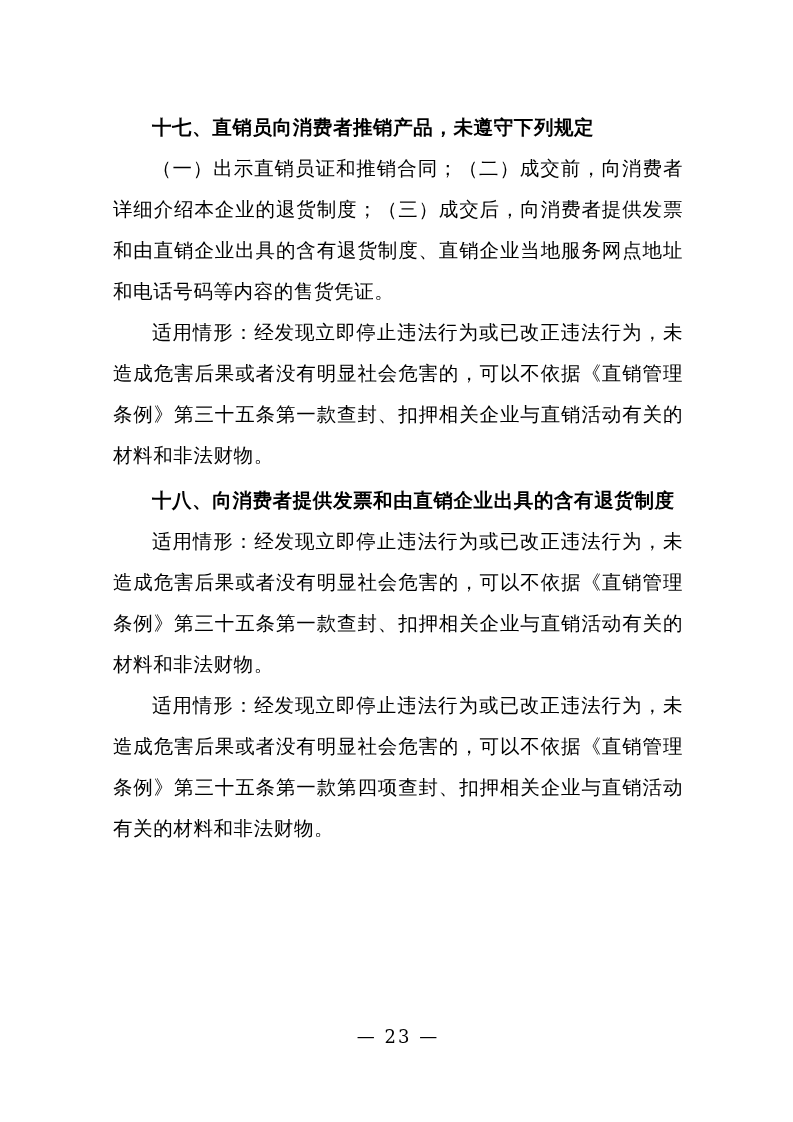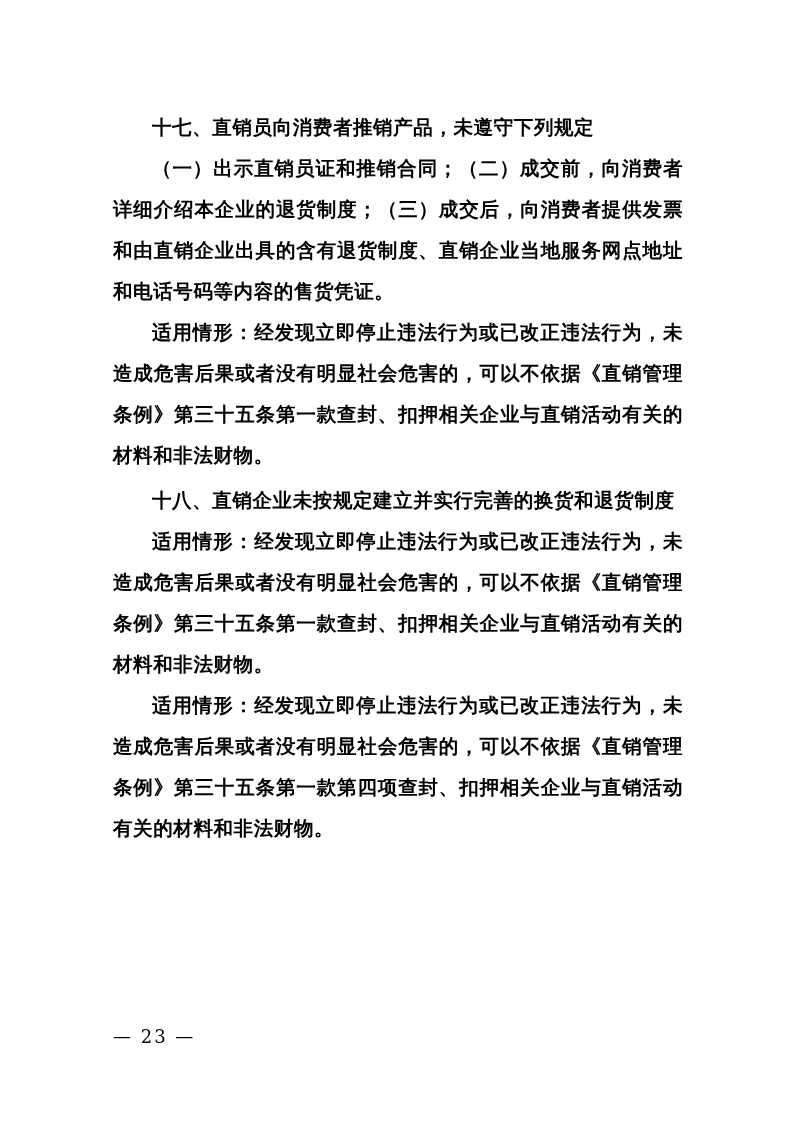--- a/index.html
+++ b/index.html
@@ -37,47 +37,46 @@
     letter-spacing: 0.6px;
   }
   p.heading {
     font-weight: bold;
     text-indent: 39px;
     margin-top: 2px;
     margin-bottom: 0px;
   }
   p.body-para {
     text-indent: 39px;
-    font-weight: bold;
   }
   p.spaced {
     margin-top: 4px;
   }
   .footer {
     position: absolute;
     left: 113px;
     top: 1026px;
     width: 570px;
-    text-align: left;
+    text-align: center;
     font-size: 18px;
     letter-spacing: 2px;
     font-family: "DejaVu Serif", "Liberation Serif", serif;
   }
 </style>
 </head>
 <body>
 
 <div class="page">
   <div class="content">
 
     <p class="heading">十七、直销员向消费者推销产品，未遵守下列规定</p>
     <p class="body-para">（一）出示直销员证和推销合同；（二）成交前，向消费者详细介绍本企业的退货制度；（三）成交后，向消费者提供发票和由直销企业出具的含有退货制度、直销企业当地服务网点地址和电话号码等内容的售货凭证。</p>
     <p class="body-para">适用情形：经发现立即停止违法行为或已改正违法行为，未造成危害后果或者没有明显社会危害的，可以不依据《直销管理条例》第三十五条第一款查封、扣押相关企业与直销活动有关的材料和非法财物。</p>
 
-    <p class="heading spaced">十八、直销企业未按规定建立并实行完善的换货和退货制度</p>
+    <p class="heading spaced">十八、向消费者提供发票和由直销企业出具的含有退货制度</p>
     <p class="body-para">适用情形：经发现立即停止违法行为或已改正违法行为，未造成危害后果或者没有明显社会危害的，可以不依据《直销管理条例》第三十五条第一款查封、扣押相关企业与直销活动有关的材料和非法财物。</p>
 
     <p class="body-para">适用情形：经发现立即停止违法行为或已改正违法行为，未造成危害后果或者没有明显社会危害的，可以不依据《直销管理条例》第三十五条第一款第四项查封、扣押相关企业与直销活动有关的材料和非法财物。</p>
 
   </div>
 
   <div class="footer">— 23 —</div>
 </div>
 
 </body></html>

